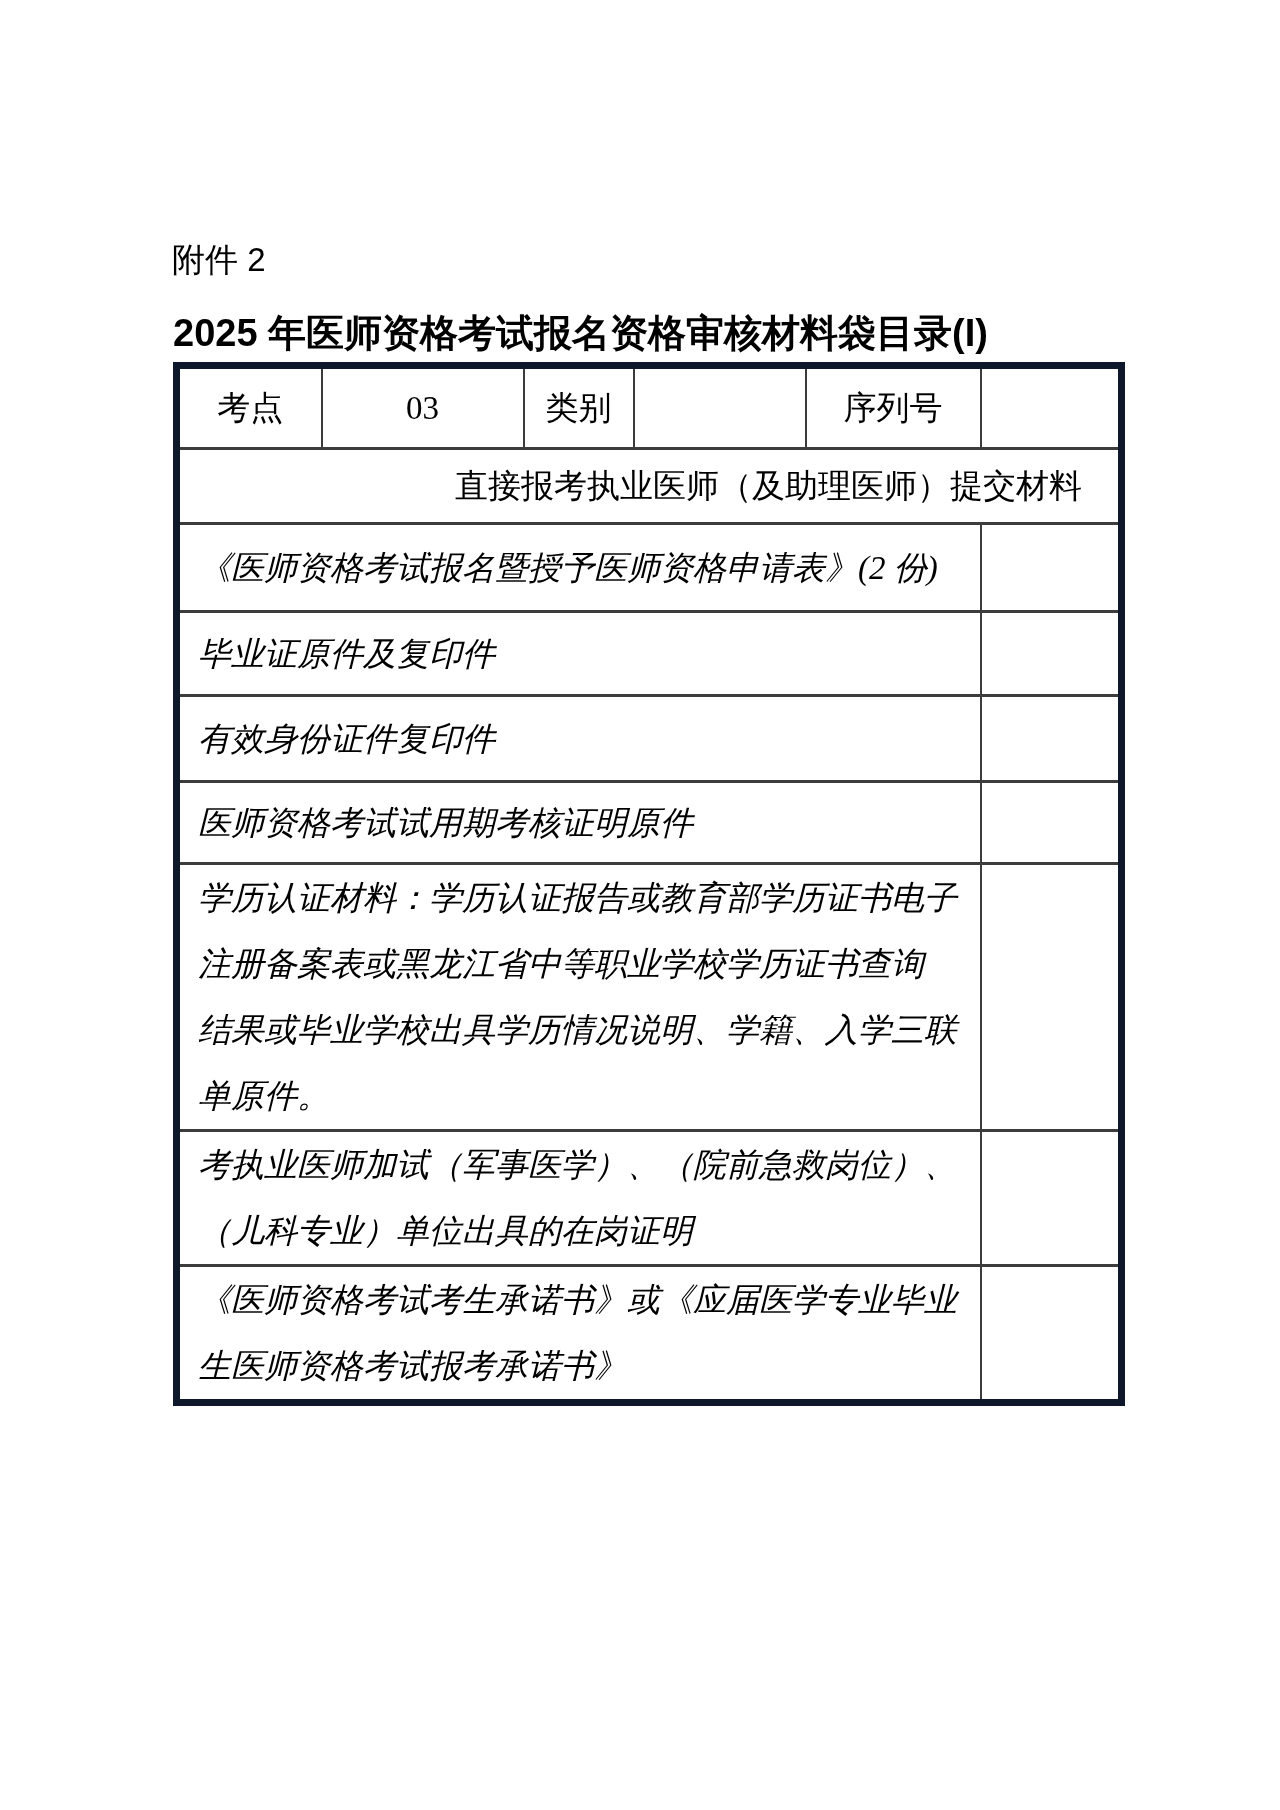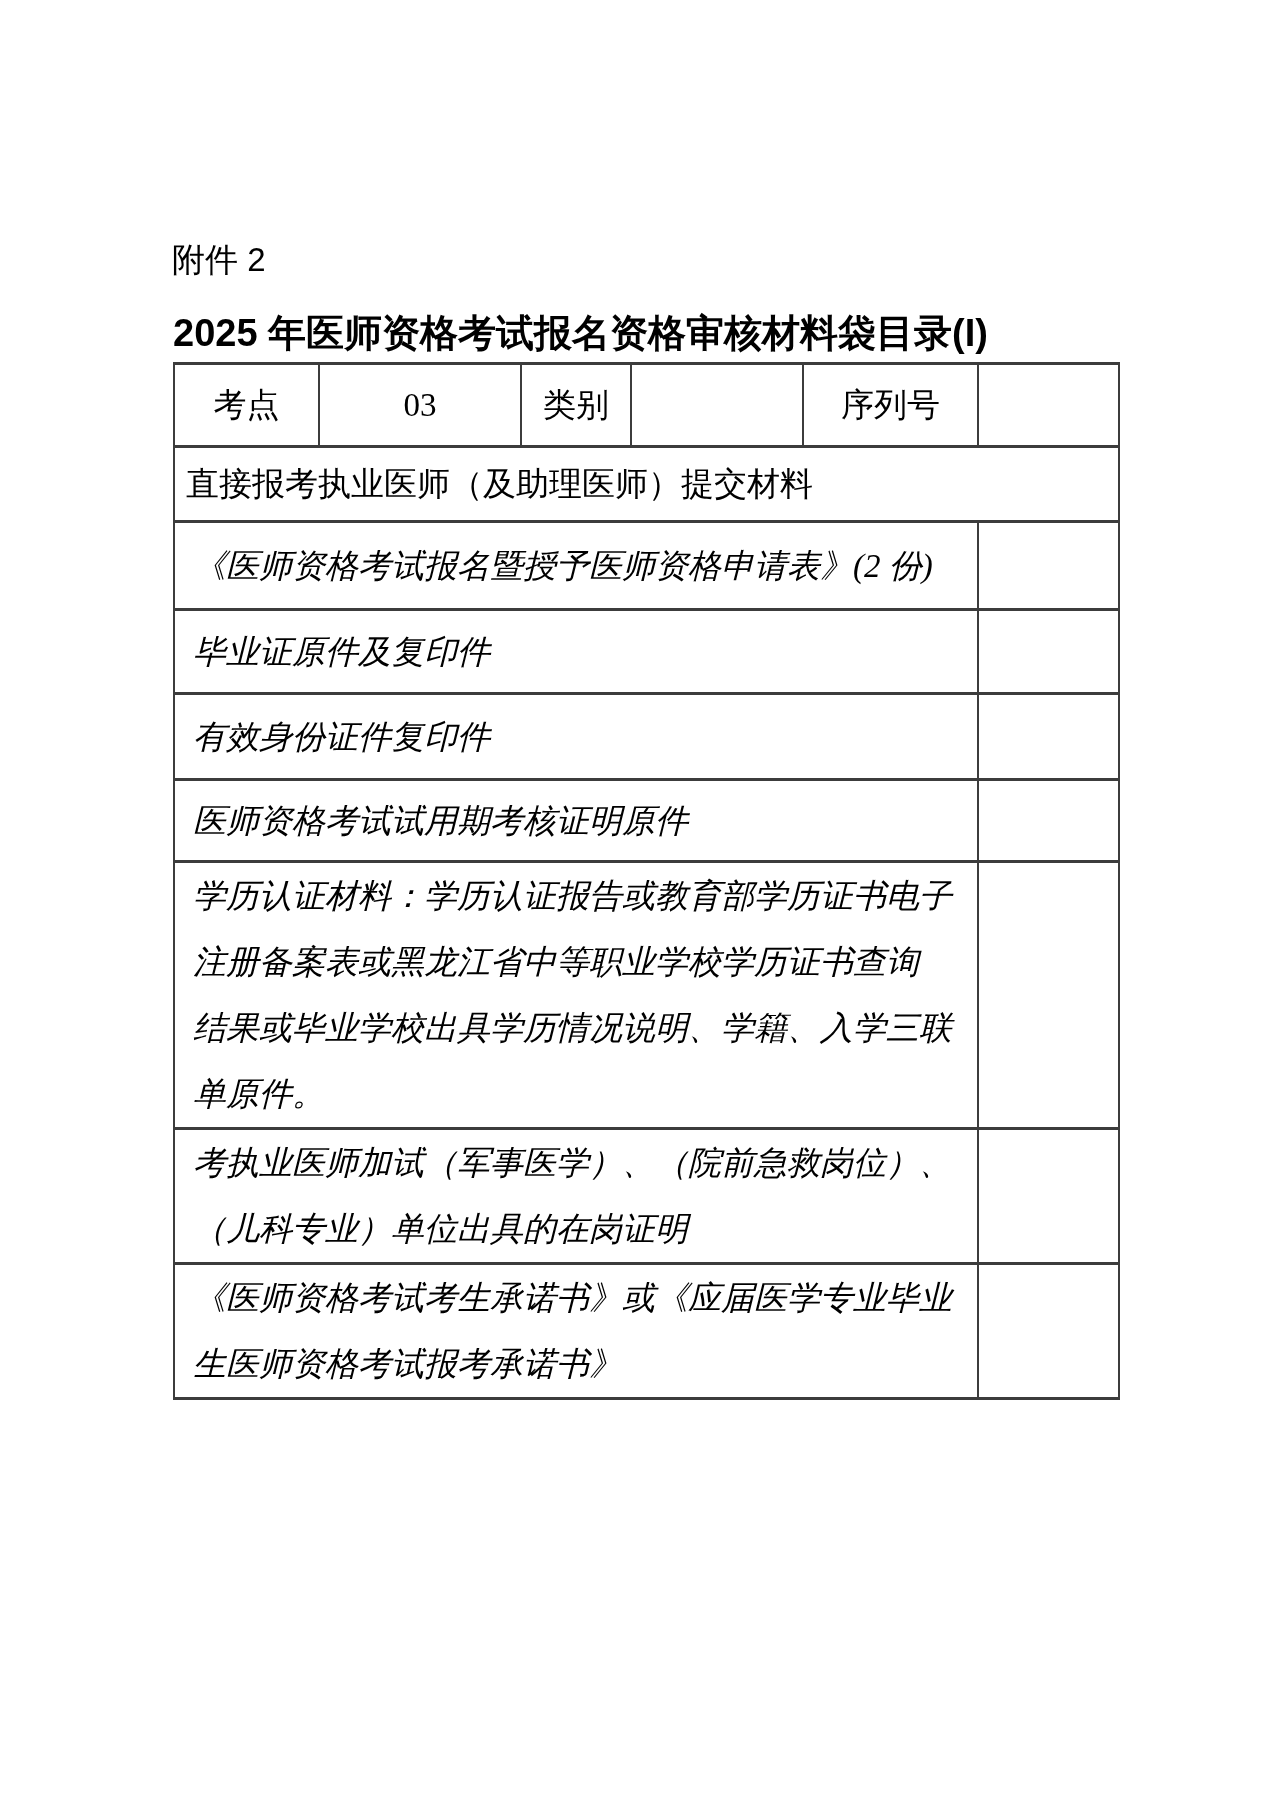--- a/index.html
+++ b/index.html
@@ -32,21 +32,21 @@
     line-height: 46px;
     white-space: nowrap;
   }
   table.materials-table {
     position: absolute;
     left: 173px;
     top: 362px;
     width: 945px;
     border-collapse: collapse;
     table-layout: fixed;
-    border: 2px solid #0f172a;
+    border: 7px solid #0f172a;
   }
   td {
     border: 2px solid #3c3c3c;
     border-top-width: 3px;
     border-bottom-width: 3px;
     font-size: 33px;
     padding: 0;
     overflow: hidden;
   }
   td.c-center {
@@ -56,21 +56,21 @@
   td.c-text {
     text-align: left;
     vertical-align: middle;
     padding-left: 18px;
     padding-right: 4px;
     white-space: pre-line;
     line-height: 66px;
     font-style: italic;
   }
   td.c-header {
-    text-align: left;
+    text-align: right;
     vertical-align: middle;
     box-sizing: border-box;
     padding-right: 36px;
     line-height: 40px;
     padding-left: 11px;
   }
   td.c-blank { background: #ffffff; }
 </style>
 </head>
 <body>

